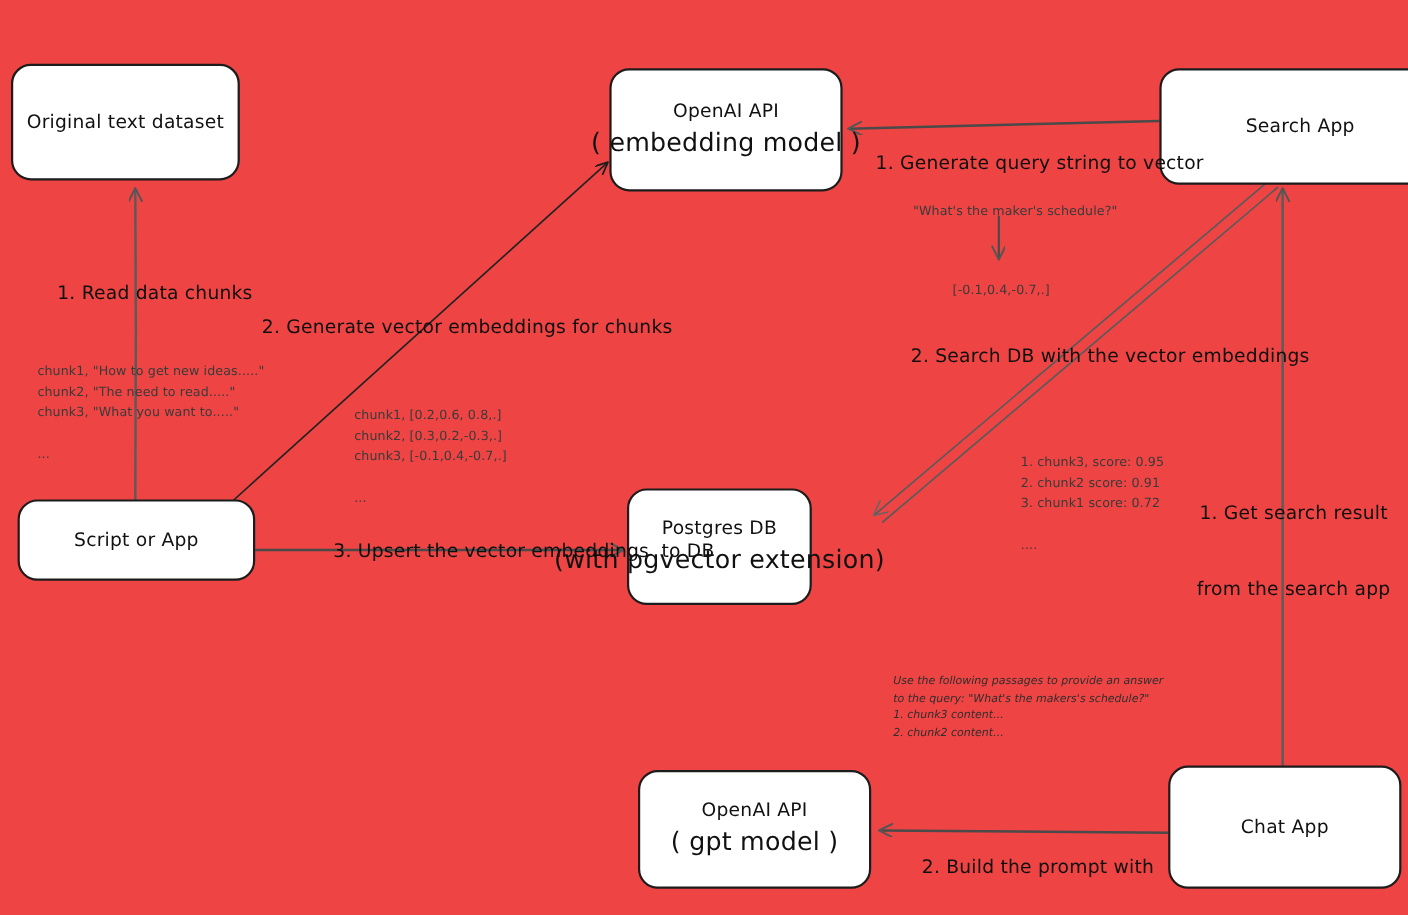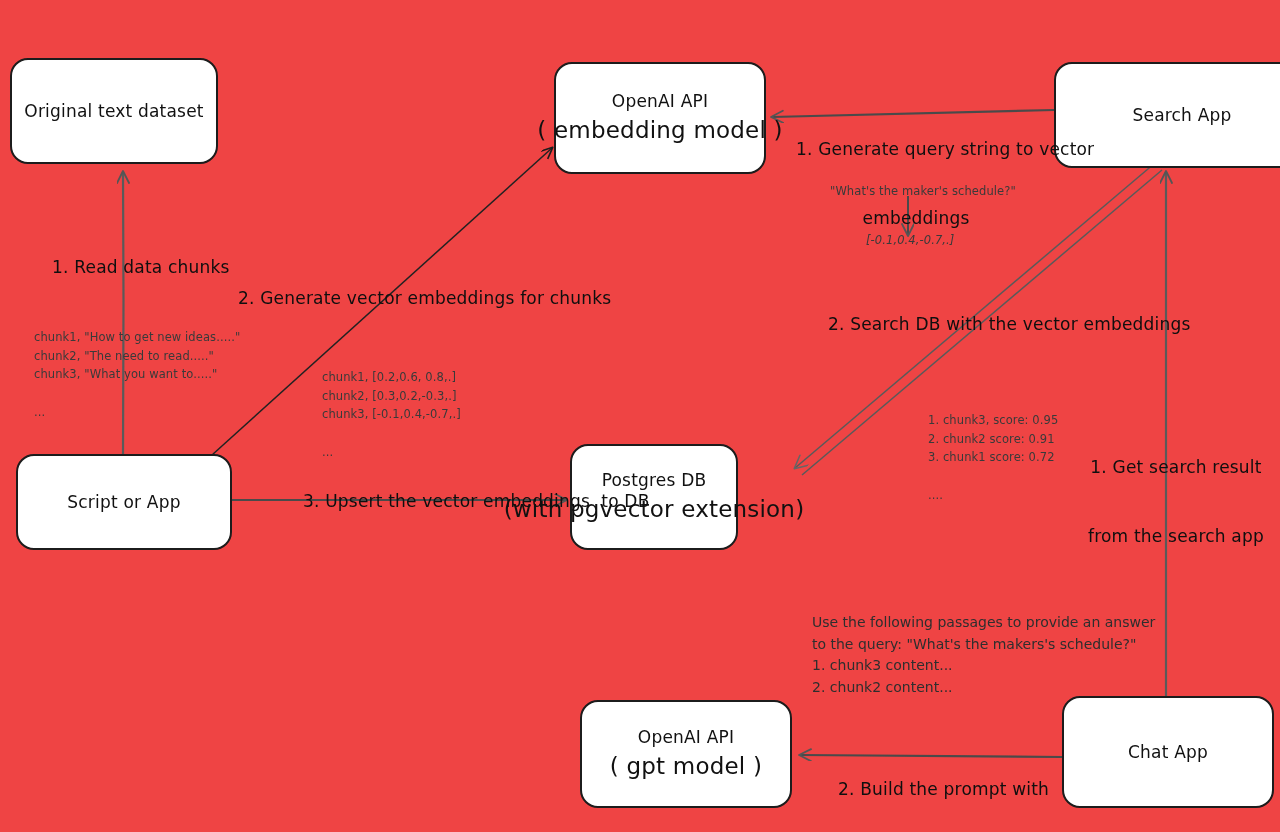--- a/index.html
+++ b/index.html
@@ -64,24 +64,25 @@
     color: #3a3a3a;
     font-size: 11.5px;
     line-height: 1.62;
     font-family: "DejaVu Sans", sans-serif;
     letter-spacing: 0.1px;
     white-space: pre;
   }
   .note-md {
     position: absolute;
     color: #2e2e2e;
-    font-size: 14px;
+    font-size: 10px;
     line-height: 1.55;
     font-family: "DejaVu Sans", sans-serif;
     white-space: pre;
+    font-style: italic;
   }
 </style>
 </head>
 <body>
 
 <div id="canvas">
 
   <svg id="wires" viewBox="0 0 1280 832">
     <defs>
       <marker id="arrowBlack" markerWidth="14" markerHeight="14" refX="11" refY="5" orient="auto" markerUnits="userSpaceOnUse">
@@ -126,21 +127,21 @@
 
     <g>
       <path d="M908,196 L908,235" fill="none" stroke="#4a4a4a" stroke-width="2" marker-end="url(#arrowGray)"></path>
     </g>
   </svg>
 
   <div class="node" style="left:10px; top:58px; width:208px; height:106px;">
     <div class="line1">Original text dataset</div>
   </div>
 
-  <div class="node" style="left:16px; top:454px; width:216px; height:96px;">
+  <div class="node" style="left:16px; top:454px; width:216px; height:74px;">
     <div class="line1">Script or App</div>
   </div>
 
   <div class="node" style="left:554px; top:62px; width:212px; height:112px;">
     <div class="line1">OpenAI API</div>
     <div class="line2">( embedding model )</div>
   </div>
 
   <div class="node" style="left:570px; top:444px; width:168px; height:106px;">
     <div class="line1">Postgres DB</div>
@@ -161,21 +162,20 @@
   </div>
 
   <div class="edge-label" style="left:52px; top:256px;">1. Read data chunks</div>
 
   <div class="edge-label" style="left:238px; top:287px;">2. Generate vector embeddings for chunks</div>
 
   <div class="edge-label" style="left:262px; top:490px;margin-left:41px;">3. Upsert the vector embeddings  to DB</div>
 
   <div class="edge-label center" style="left:796px; top:92px; width:240px;">
     <div>1. Generate query string to vector</div>
-    <div>embeddings</div>
   </div>
 
   <div class="edge-label" style="left:828px; top:313px;">2. Search DB with the vector embeddings</div>
 
   <div class="edge-label center" style="left:1086px; top:410px; width:180px;">
     <div>1. Get search result</div>
     <div>from the search app</div>
   </div>
 
   <div class="edge-label center" style="left:838px; top:732px; width:190px;">
@@ -190,21 +190,21 @@
 ...</div>
 
   <div class="note" style="left:322px; top:368px;">chunk1, [0.2,0.6, 0.8,.]
 chunk2, [0.3,0.2,-0.3,.]
 chunk3, [-0.1,0.4,-0.7,.]
 
 ...</div>
 
   <div class="note" style="left:830px; top:182px;">"What's the maker's schedule?"</div>
 
-  <div class="note" style="left:866px; top:231px;font-style:italic;">[-0.1,0.4,-0.7,.]</div>
+  <div class="note" style="left:866px; top:254px;">[-0.1,0.4,-0.7,.]</div>
 
   <div class="note" style="left:928px; top:411px;">1. chunk3, score: 0.95
 2. chunk2 score: 0.91
 3. chunk1 score: 0.72
 
 ....</div>
 
   <div class="note-md" style="left:812px; top:612px;">Use the following passages to provide an answer
 to the query: "What's the makers's schedule?"
 1. chunk3 content...

